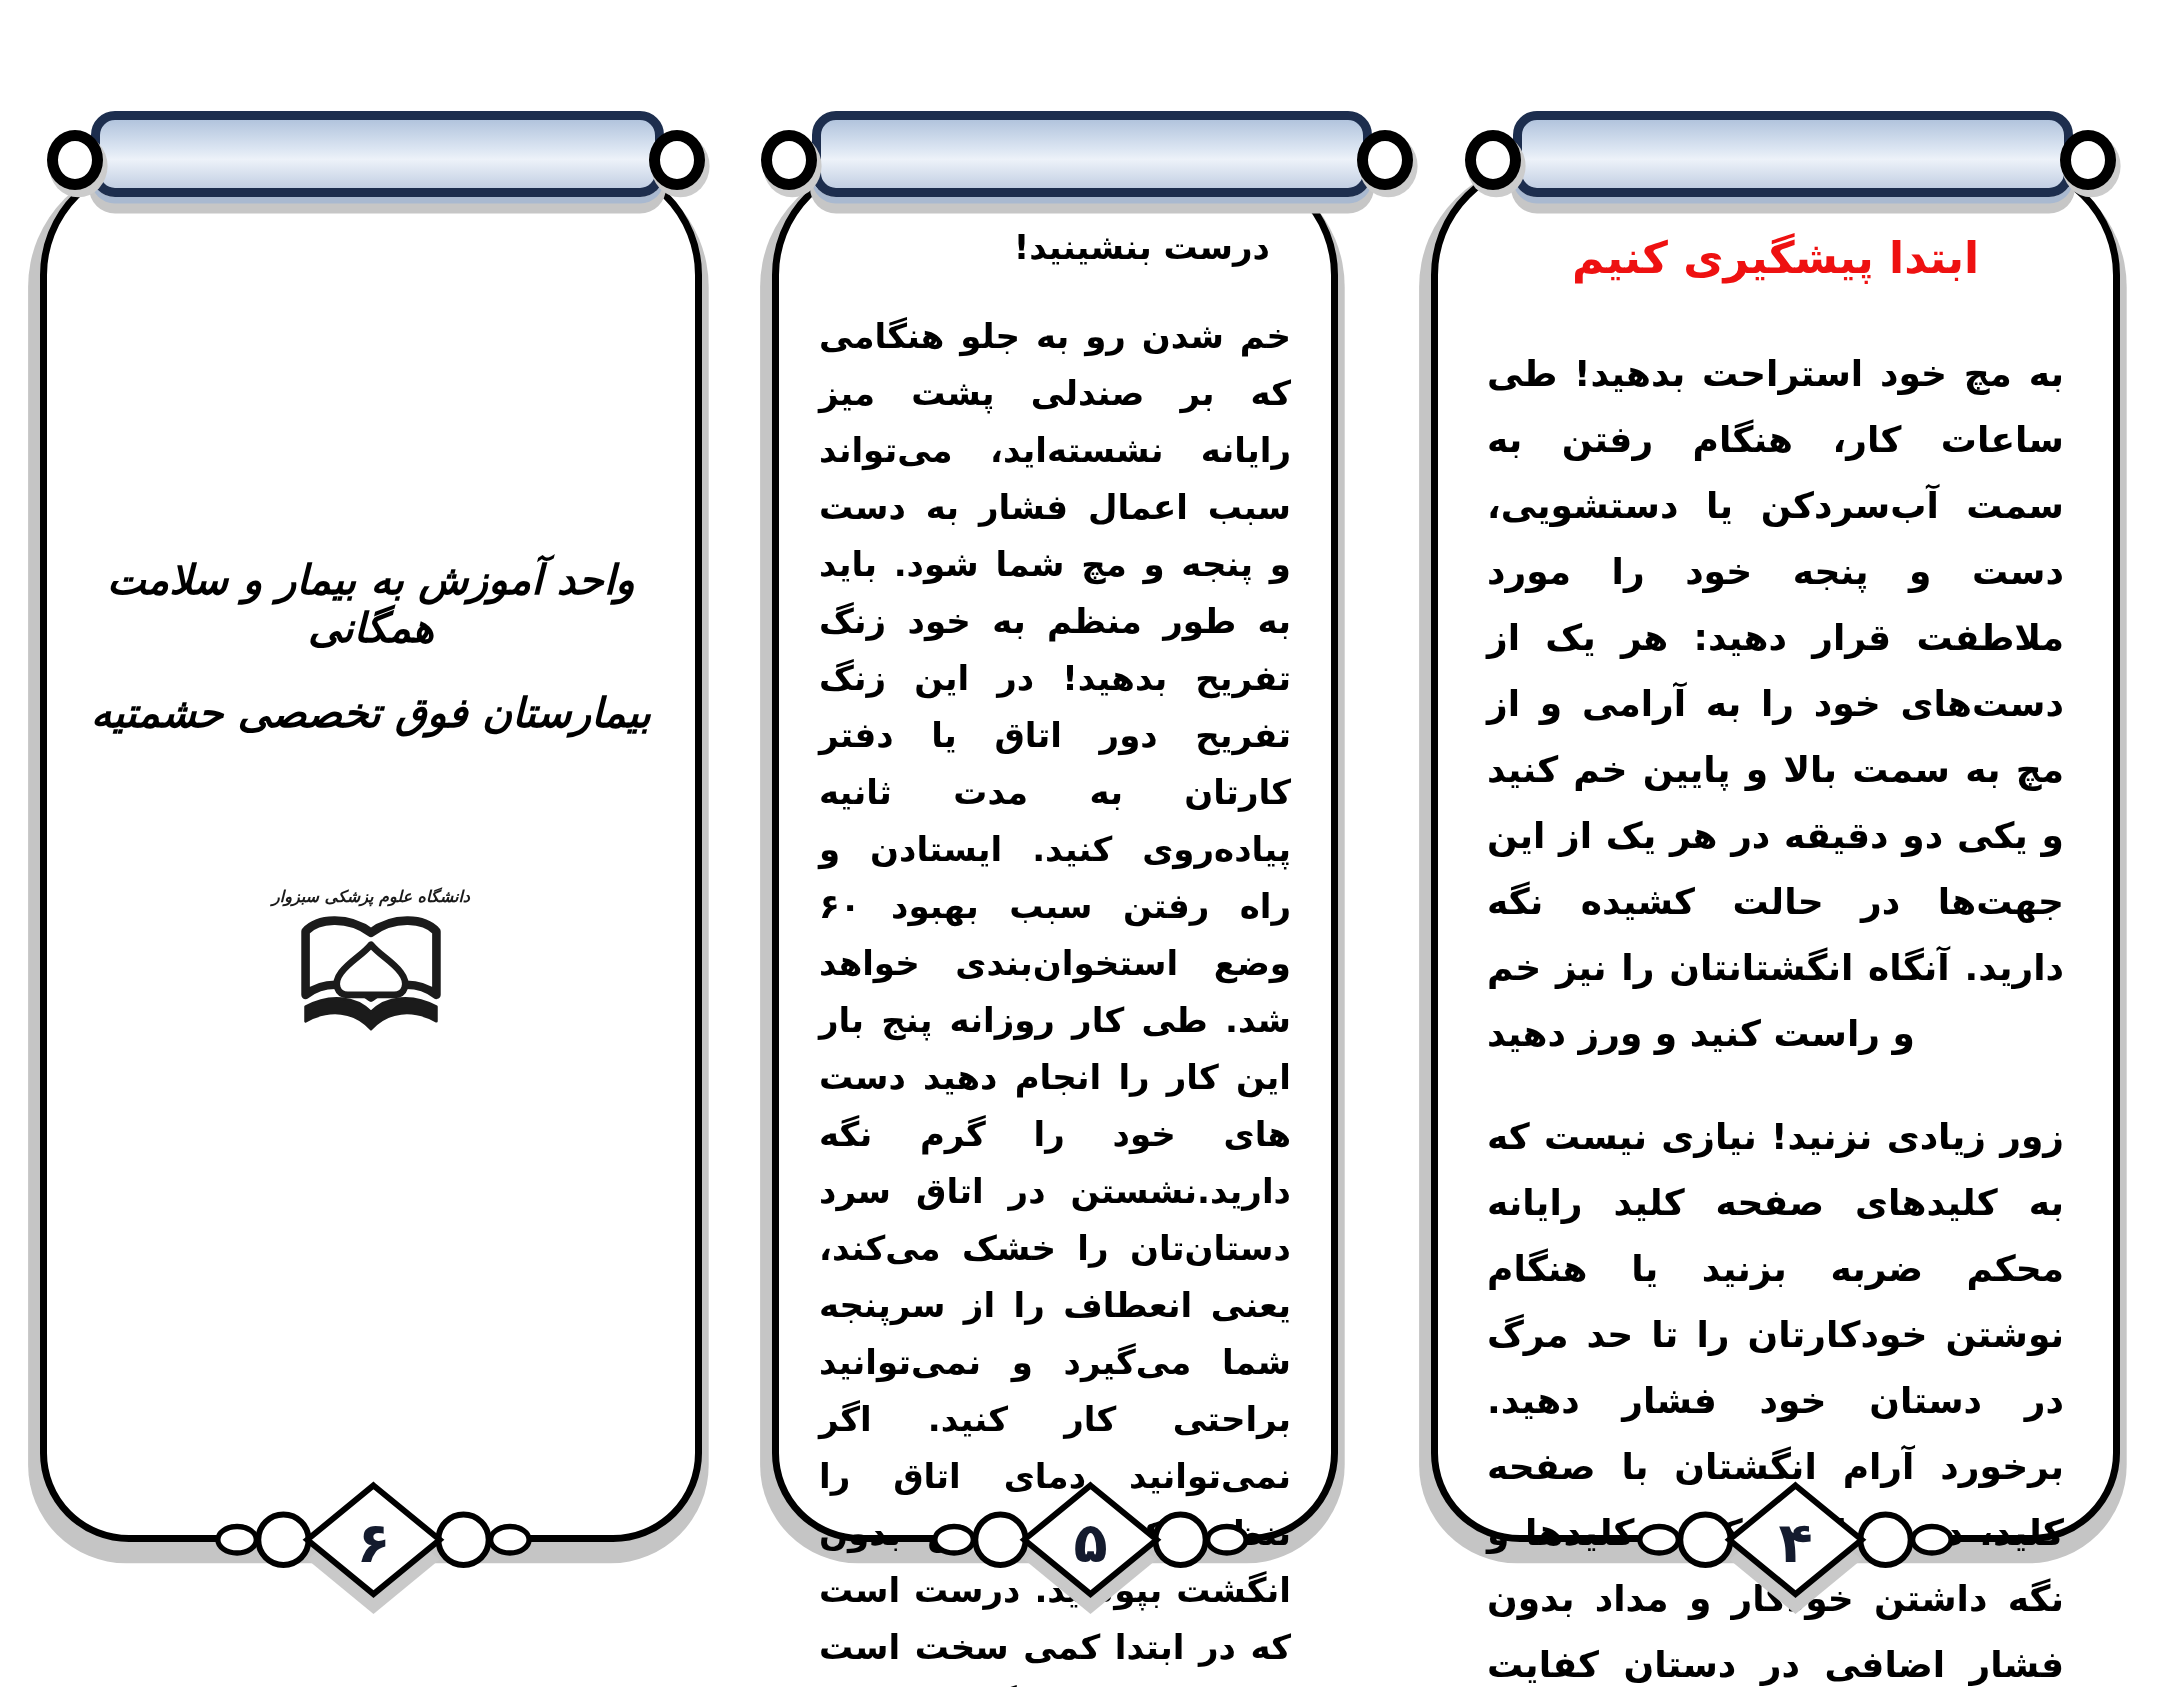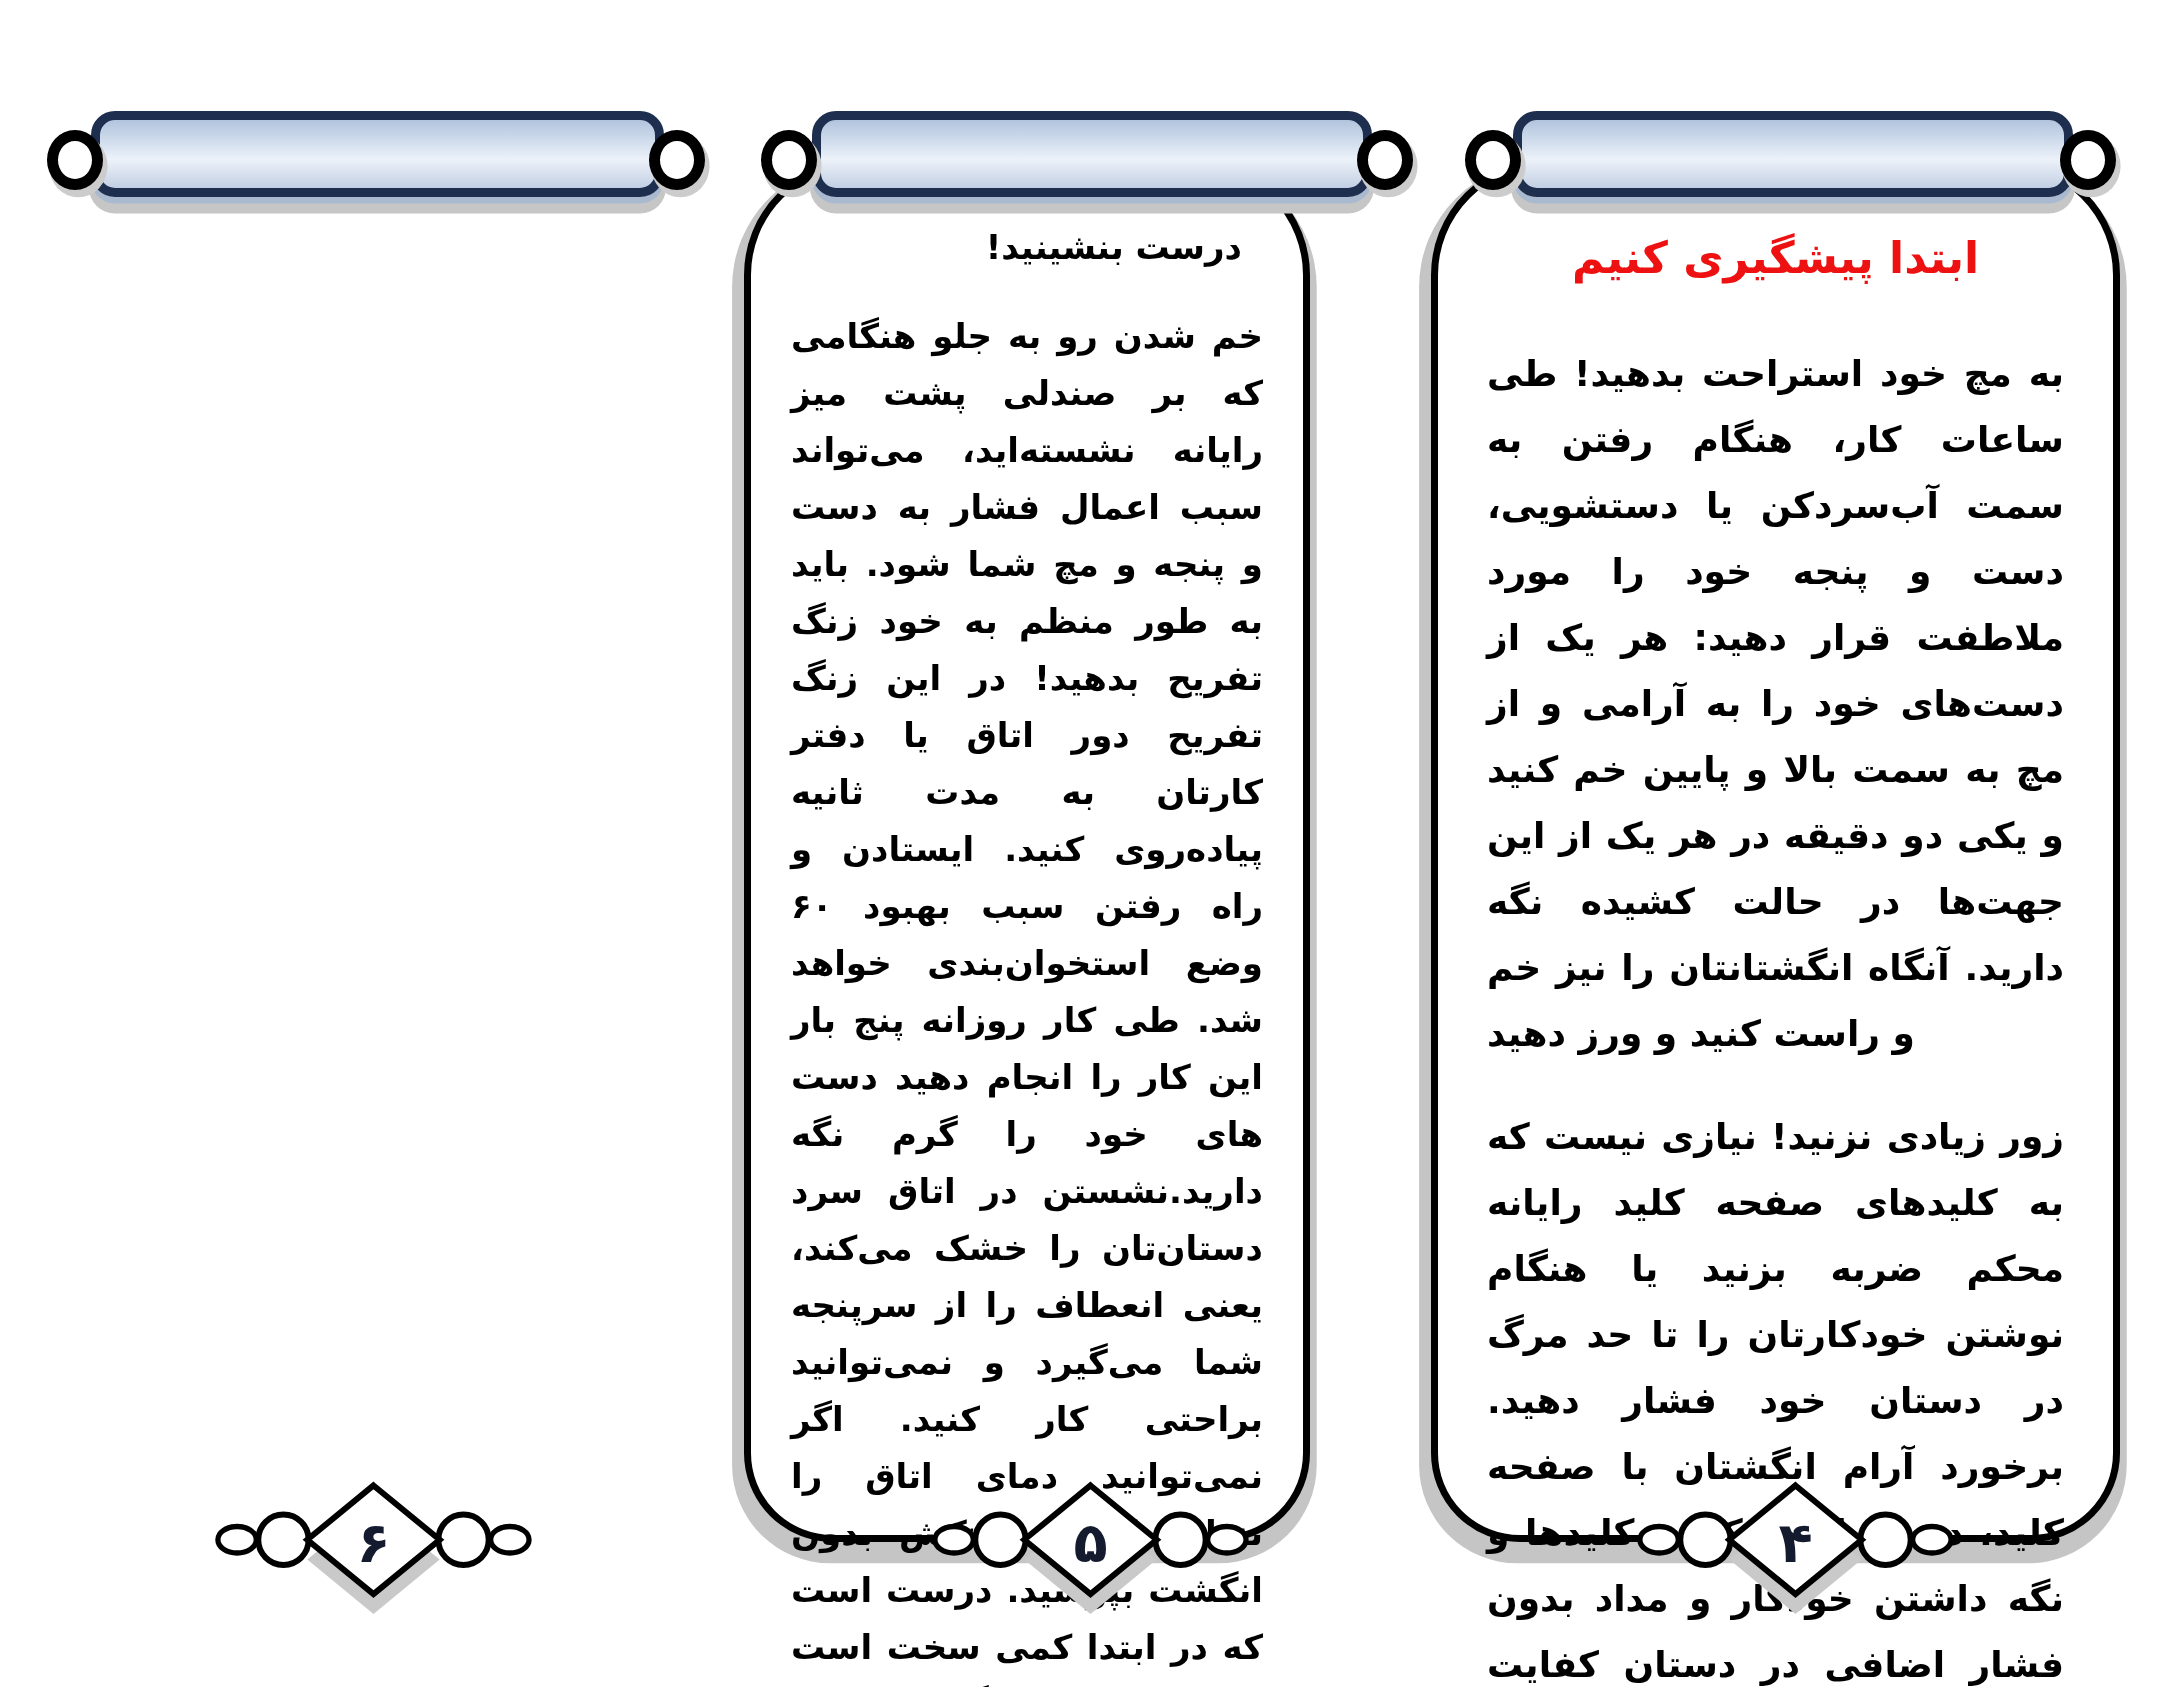--- a/index.html
+++ b/index.html
@@ -9,21 +9,21 @@
     font-family:"DejaVu Sans", sans-serif; direction:rtl; overflow:hidden;
   }
   
   .panel {
     position:absolute; top:159px; height:1383px; background:#ffffff;
     border:7.3px solid #000000; border-radius:116px 116px 89px 89px;
     box-shadow:-2.6px 12px 0 9.3px #c5c5c5;
     z-index:1;
   }
   #panel-left   { left:40px;   width:662px; }
-  #panel-middle { left:744px; width:566px; }
+  #panel-middle { left:772px; width:566px; }
   #panel-right  { left:1431px; width:689px; }
 
   
   .header-bar {
     position:absolute; top:111px; height:86px;
     border:9.3px solid #1d2e4e; border-radius:24px;
     background:linear-gradient(180deg,#b2c4dd 0%,#dbe5f2 42%,#edf2f9 58%,#c2cfe3 100%);
     box-shadow:0 6.6px 0 #a9b9d0, 0 14.6px 0 2px #c6c6c6;
     z-index:3;
   }
@@ -79,20 +79,34 @@
   .logo-caption {
     font-size:16px; font-weight:bold; font-style:italic; color:#1a1a1a;
     margin-bottom:4px; letter-spacing:0.7px;
   }
 </style>
 </head>
 <body>
 
 <div class="page">
 
+  <div class="panel" id="panel-left">
+    <div class="content">
+      <div class="org-line" id="org-line-1">واحد آموزش به بیمار و سلامت همگانی</div>
+      <div class="org-line" id="org-line-2">بیمارستان فوق تخصصی حشمتیه</div>
+      <div class="logo-wrap">
+        <div class="logo-caption">دانشگاه علوم پزشکی سبزوار</div>
+        <svg width="152" height="136" viewBox="0 0 230 205">
+          <path d="M115 34 C80 8, 34 12, 16 32 L16 128 C44 106, 86 108, 115 132 C144 108, 186 106, 214 128 L214 32 C196 12, 150 8, 115 34 Z" fill="#ffffff" stroke="#1b1b1b" stroke-width="13" stroke-linejoin="round"></path>
+          <path d="M115 52 C102 68, 84 76, 70 94 C57 111, 64 128, 80 128 L150 128 C166 128, 173 111, 160 94 C146 76, 128 68, 115 52 Z" fill="#ffffff" stroke="#1b1b1b" stroke-width="10" stroke-linejoin="round"></path>
+          <path d="M16 146 C52 126, 92 130, 115 154 C138 130, 178 126, 214 146 L214 168 C178 148, 140 152, 115 180 C90 152, 52 148, 16 168 Z" fill="#1b1b1b" stroke="#1b1b1b" stroke-width="4" stroke-linejoin="round"></path>
+        </svg>
+      </div>
+    </div>
+  </div>
 
   <div class="panel" id="panel-middle">
     <div class="content">
       <div class="mid-heading">درست بنشینید!</div>
       <div class="body-par">خم شدن رو به جلو هنگامی که بر صندلی پشت میز رایانه نشسته‌اید، می‌تواند سبب اعمال فشار به دست و پنجه و مچ شما شود.  باید به طور منظم به خود زنگ تفریح بدهید!  در این زنگ تفریح دور اتاق یا دفتر کارتان به مدت ثانیه پیاده‌روی کنید. ایستادن و راه رفتن سبب بهبود ۶۰ وضع استخوان‌بندی خواهد شد. طی کار روزانه پنج بار این کار را انجام دهید دست های خود را گرم نگه دارید.نشستن در اتاق سرد دستان‌تان را خشک می‌کند، یعنی انعطاف را از سرپنجه شما می‌گیرد و نمی‌توانید براحتی کار کنید. اگر نمی‌توانید دمای اتاق را تنظیم کنید، دستکش بدون انگشت بپوشید. درست است که در ابتدا کمی سخت است و شاید برای دیگران زیادی عجیب به نظر برسد یاهمکارانتان کمی سربه‌سرتان بگذارند، اما مطمئن باشید در نهایت دست‌های شما از این کارتان ممنون خواهند بود.</div>
     </div>
   </div>
 
   <div class="panel" id="panel-right">
     <div class="content">

